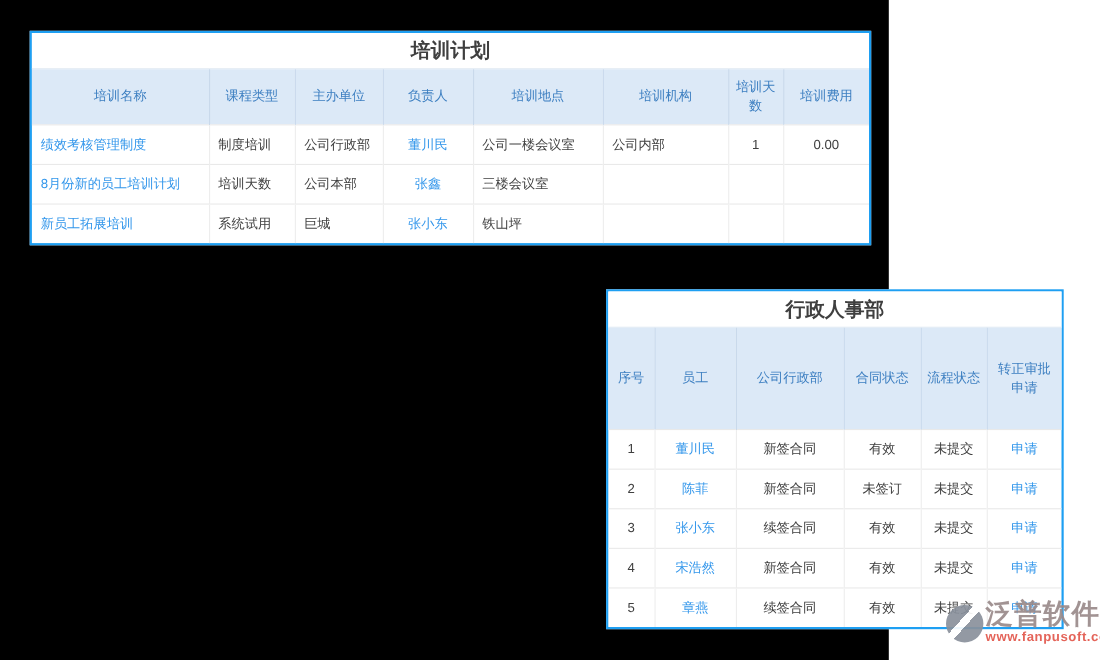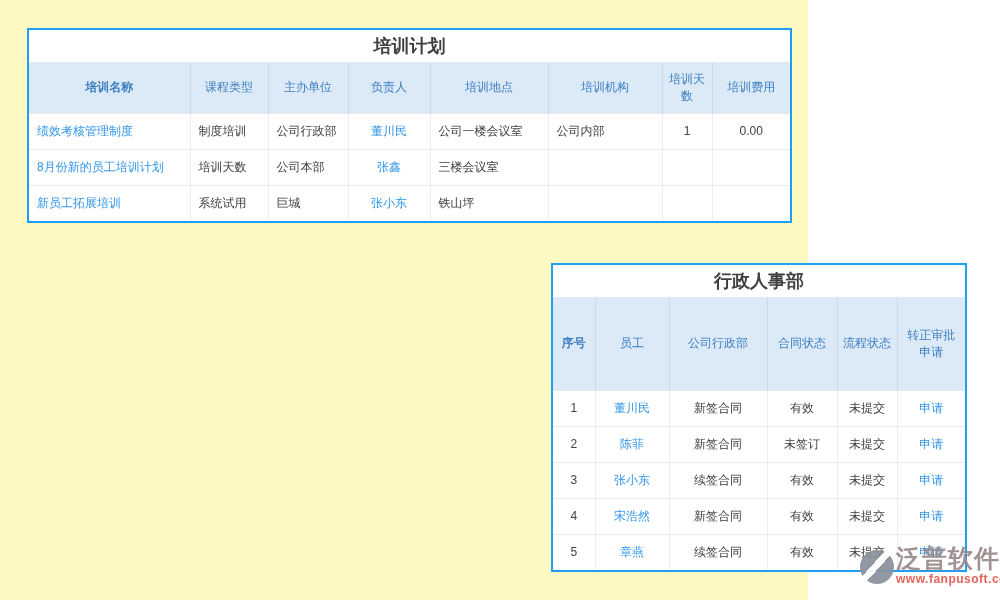--- a/index.html
+++ b/index.html
@@ -1,30 +1,30 @@
 <!DOCTYPE html>
 <html><head>
 <meta charset="utf-8">
 <style>
   * { margin:0; padding:0; box-sizing:border-box; }
   html,body { width:1000px; height:600px; background:#ffffff; overflow:hidden;
     font-family:"Liberation Sans","DejaVu Sans",sans-serif; color:#404040; }
-  .stage { position:relative; width:808px; height:600px; background:#fef9c3;padding-left:11px; }
+  .stage { position:relative; width:808px; height:600px; background:#000000;padding-left:11px; }
 
   .panel { position:absolute; background:#fff; border:2px solid #1E9FF2; }
   .panel-training { left:27px; top:28px; width:765px; z-index:1; }
   .panel-contracts { left:551px; top:263px; width:416px; z-index:5; }
 
   .panel-title { height:33px; line-height:33px; text-align:center; font-size:18px;
     font-weight:bold; color:#3f3f3f; border-bottom:1px solid #e2eaf3; background:#fff; }
 
   table { width:100%; border-collapse:collapse; table-layout:fixed; font-size:12px; }
   th { background:#DCE9F7; color:#3D7FC1; font-weight:normal; text-align:center;
     padding:2px 4px; border-left:1px solid #c9d9eb; word-break:break-all; }
-  th:first-child { border-left:none;font-weight:bold; }
+  th:first-child { border-left:none; }
   .panel-training th { height:50px; }
   .panel-contracts th { height:92px; }
   td { height:36px; border-top:1px solid #e9e9e9; border-left:1px solid #ededed;
     padding:0 8px; color:#404040; word-break:break-all; white-space:nowrap; overflow:hidden; }
   td:first-child { border-left:none; }
   .al { text-align:left; }
   .ac { text-align:center; }
   .link { color:#3296EB; cursor:pointer;margin-left:40px; }
 
   .watermark { position:absolute; left:860px; top:546px; z-index:9; display:flex;

